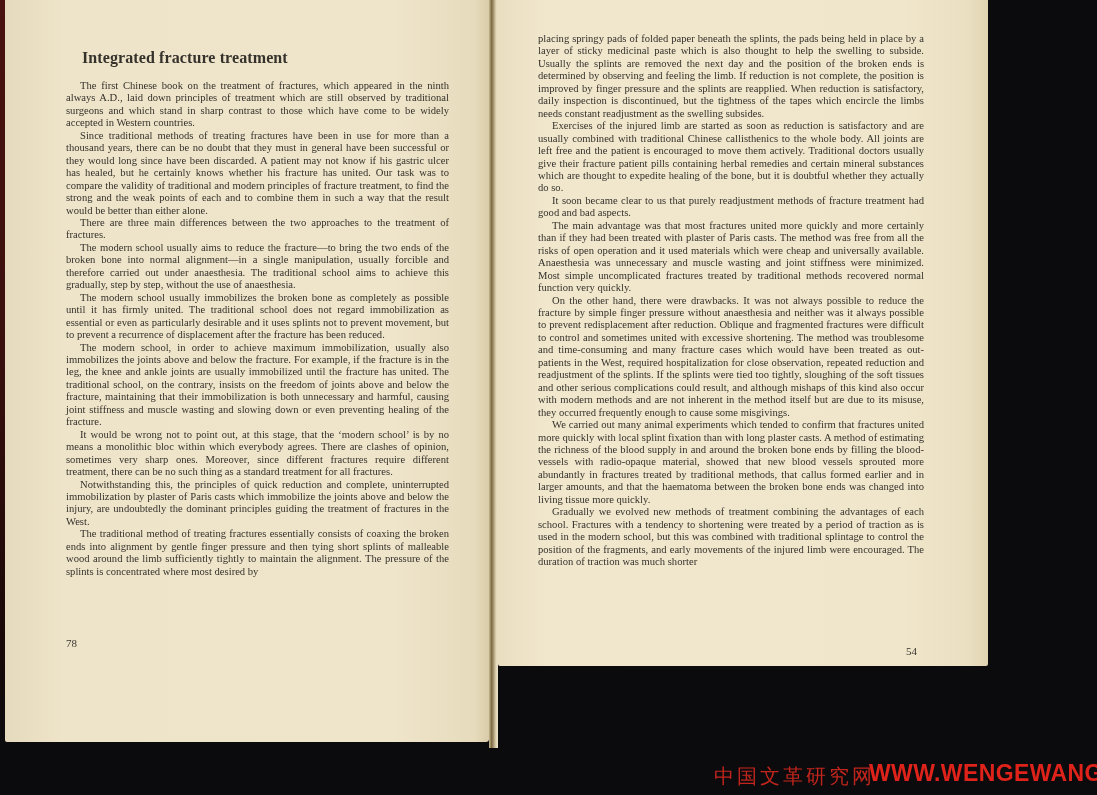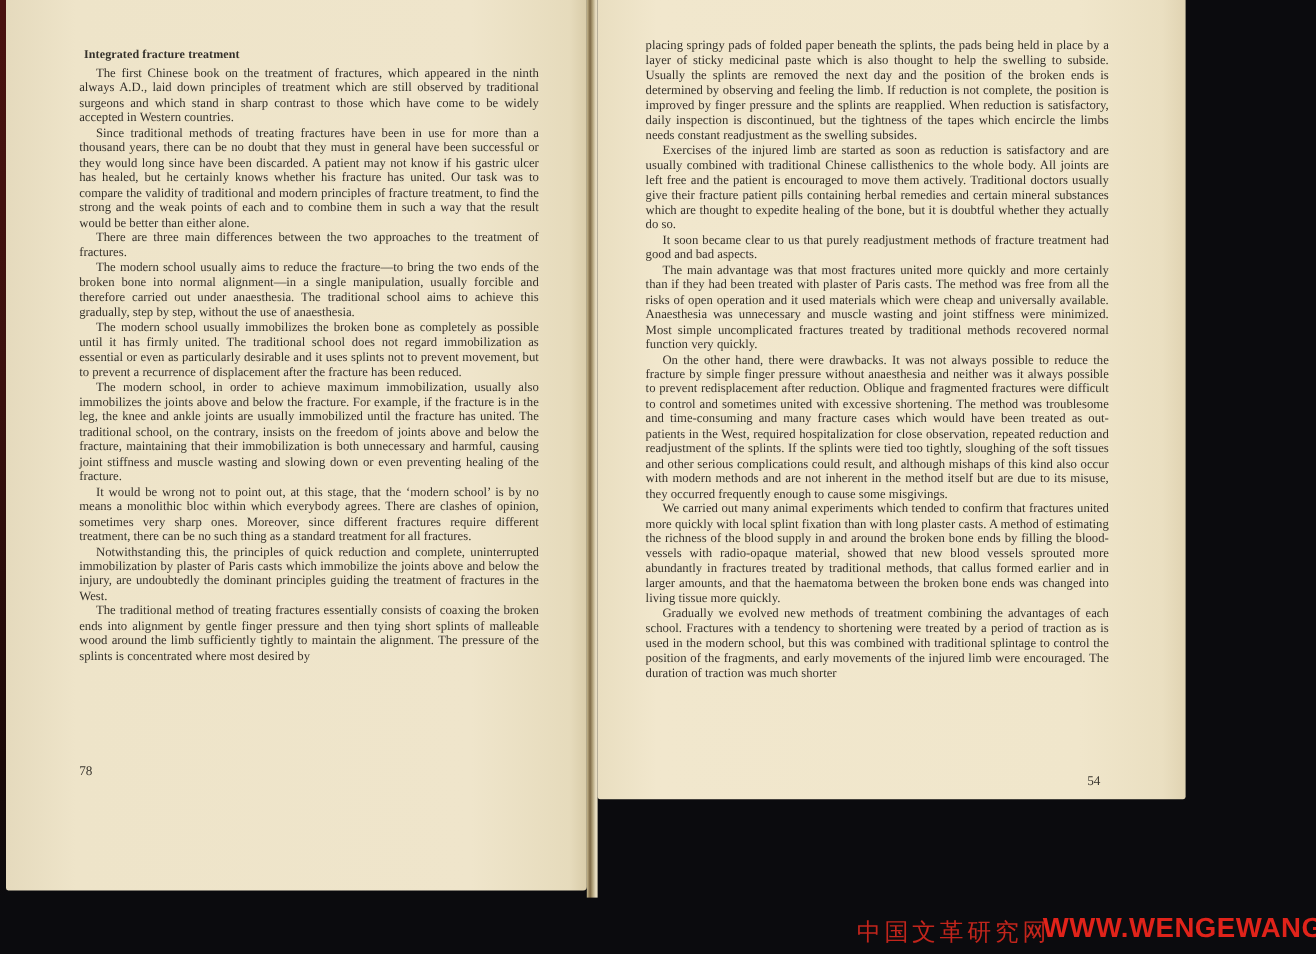--- a/index.html
+++ b/index.html
@@ -36,21 +36,21 @@
   }
   .textblock{
     position:absolute;
     font-size:10.6px;
     line-height:12.45px;
     text-align:justify;
   }
   #page-left .textblock{left:61px;right:40px;top:35px;}
   #page-right .textblock{left:40px;right:64px;top:33px;}
   .textblock h1{
-    font-size:10px;line-height:13px;margin:4px;padding:0;
+    font-size:16px;line-height:13px;margin:16px;padding:0;
     font-weight:bold;letter-spacing:0.1px;
   }
   .textblock p{
     margin:0;padding:0;text-indent:14px;
   }
   .textblock p.cont{text-indent:0;}
   .pagenum{
     position:absolute;font-size:11px;color:#3a362f;
   }
   #page-left .pagenum{left:61px;top:637px;}

